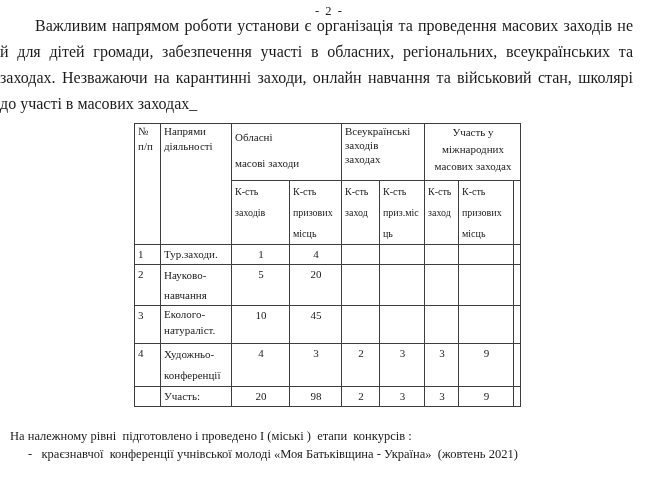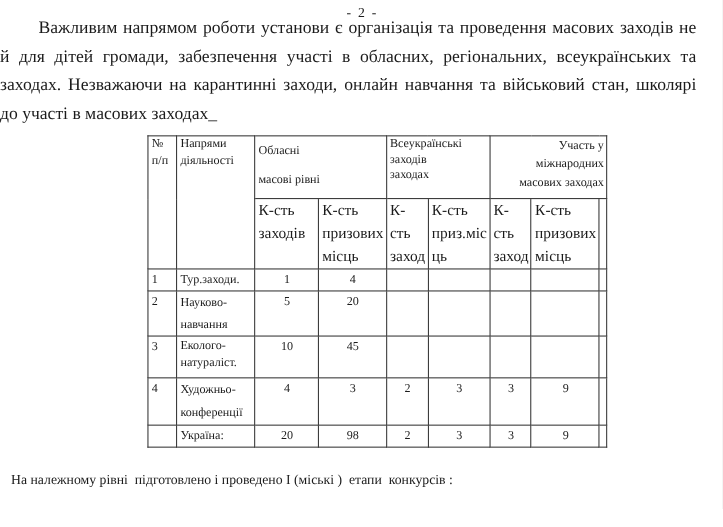--- a/index.html
+++ b/index.html
@@ -14,22 +14,22 @@
   .tbl{position:absolute;left:134px;top:123px;border-collapse:collapse;table-layout:fixed;
        font-size:11px;line-height:18px;color:#1b1b1b;}
   .tbl td{border:1px solid #3d3d3d;padding:0 2px 0 3px;vertical-align:top;overflow:hidden;}
   .pre{white-space:pre-line;}
   .mid{vertical-align:middle;}
   .bot{vertical-align:bottom;padding-bottom:3px;}
   .c{text-align:center;padding-left:0;}
   .lh15{line-height:15px;}
   .grp-reg{line-height:26px;padding-top:2px;}
   .grp-nat{vertical-align:bottom;line-height:14px;padding-bottom:3px;}
-  .grp-int{text-align:right;line-height:17px;padding-top:5px;margin-left:28px;}
-  .sub{line-height:21px;padding-top:2px;font-size:14px;}
+  .grp-int{text-align:center;line-height:17px;padding-top:5px;margin-left:28px;}
+  .sub{line-height:21px;padding-top:2px;font-size:10px;}
   .lab2{line-height:20px;padding-top:1px;}
   .lab3{line-height:16px;padding-top:2px;}
   .lab4{line-height:21px;padding-top:1px;}
   .rh1{height:57px;} .rh2{height:63px;}
   .r1{height:20px;} .r2{height:37px;} .r3{height:38px;} .r4{height:40px;} .r5{height:20px;}
   .foot1{position:absolute;left:10px;top:425px;font-size:12.5px;line-height:22px;white-space:pre;}
   .foot2{position:absolute;left:28px;top:443px;font-size:12.5px;line-height:22px;white-space:pre;}
 </style>
 </head>
 <body>
@@ -57,21 +57,21 @@
         <col style="width:55px">
         <col style="width:7px">
     </colgroup>
     <tbody>
         <tr class="rh1">
       <td rowspan="2" class="pre mid lh15">№
 п/п</td>
       <td rowspan="2" class="pre mid lh15">Напрями
 діяльності</td>
       <td colspan="2" class="pre grp-reg">Обласні
-масові рівні</td>
+масові заходи</td>
       <td colspan="2" class="pre grp-nat">Всеукраїнські
 заходів
 заходах</td>
       <td colspan="3" class="pre grp-int">Участь у
 міжнародних
 масових заходах</td>
     </tr>
     <tr class="rh2">
       <td class="pre sub">К-сть
 заходів</td>
@@ -132,27 +132,28 @@
       <td class="c mid">4</td>
       <td class="c mid">3</td>
       <td class="c bot">2</td>
       <td class="c bot">3</td>
       <td class="c bot">3</td>
       <td class="c bot">9</td>
       <td></td>
     </tr>
     <tr class="r5">
       <td class="mid"></td>
-      <td class="mid">Україна:</td>
+      <td class="mid">Участь:</td>
       <td class="c mid">20</td>
       <td class="c mid">98</td>
       <td class="c mid">2</td>
       <td class="c mid">3</td>
       <td class="c mid">3</td>
       <td class="c mid">9</td>
       <td></td>
     </tr>
   </tbody>
     </table>
 
   <div class="foot1">На належному рівні  підготовлено і проведено І (міські )  етапи  конкурсів :</div>
+  <div class="foot2">-   краєзнавчої  конференції учнівської молоді «Моя Батьківщина - Україна»  (жовтень 2021)</div>
 
 </div>
 
 </body></html>

